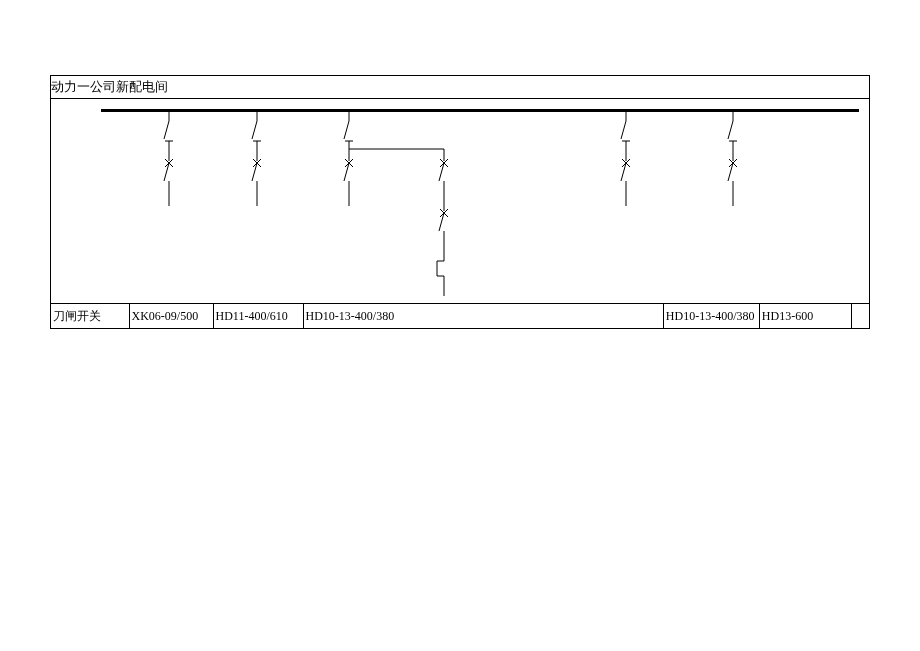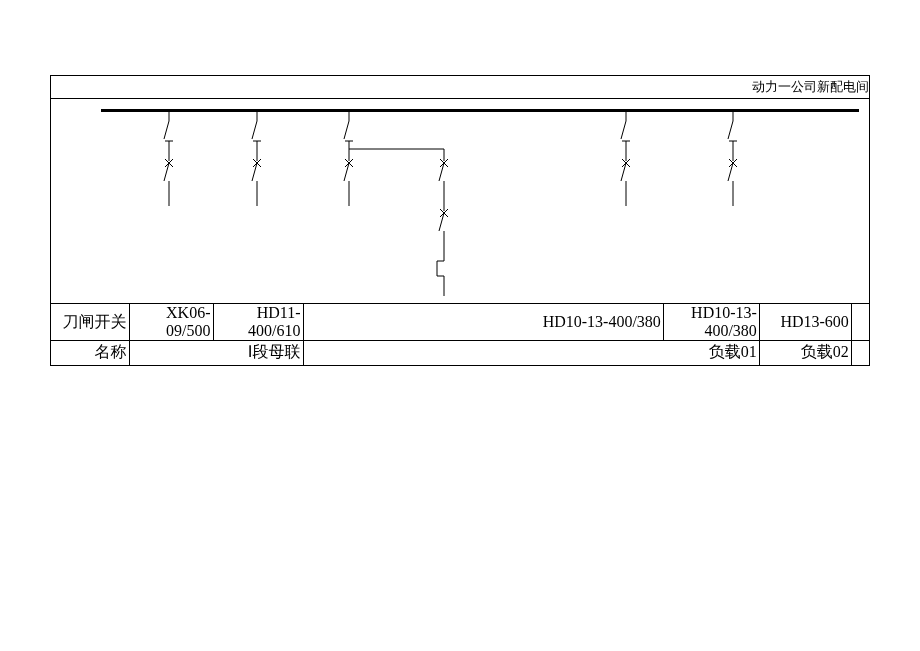--- a/index.html
+++ b/index.html
@@ -13,21 +13,21 @@
       position: relative;
     }
     .outer-frame {
       position: absolute;
       left: 50px;
       top: 75px;
       width: 820px;
       border: 1px solid #000;
     }
     .title-bar {
-      text-align: right;
+      text-align: left;
       border-bottom: 1px solid #000;
       padding: 2px 0;
       font-size: 13px;
     }
     .diagram-area {
       height: 205px;
       position: relative;
       border-bottom: 1px solid #000;
     }
     .busbar {
@@ -38,24 +38,24 @@
       height: 3px;
       background: #000;
     }
     table {
       border-collapse: collapse;
       width: 100%;
     }
     td {
       border: 1px solid #000;
       border-top: none;
-      text-align: right;
+      text-align: left;
       vertical-align: middle;
       height: 32px;
-      font-size: 16px;
+      font-size: 12px;
       padding: 0 2px;
     }
     tr td:first-child { border-left: none; }
     tr td:last-child { border-right: none; }
     tr:last-child td { border-bottom: none; height: 24px; }
     .col-label { width: 78px; }
     .col-1 { width: 84px; }
     .col-2 { width: 90px; }
     .col-3 { width: 92px; }
     .col-4 { width: 92px; }
@@ -167,22 +167,15 @@
     <tbody>
         <tr>
       <td class="col-label">刀闸开关</td>
       <td class="col-1">XK06-09/500</td>
       <td class="col-2">HD11-400/610</td>
       <td class="col-3" colspan="2">HD10-13-400/380</td>
       <td class="col-5">HD10-13-400/380</td>
       <td class="col-6">HD13-600</td>
       <td class="col-7"></td>
     </tr>
-    <tr>
-      <td>名称</td>
-      <td colspan="2">Ⅰ段母联</td>
-      <td colspan="3">负载01</td>
-      <td>负载02</td>
-      <td></td>
-    </tr>
   </tbody>
     </table>
 </div>
 
 </body></html>

